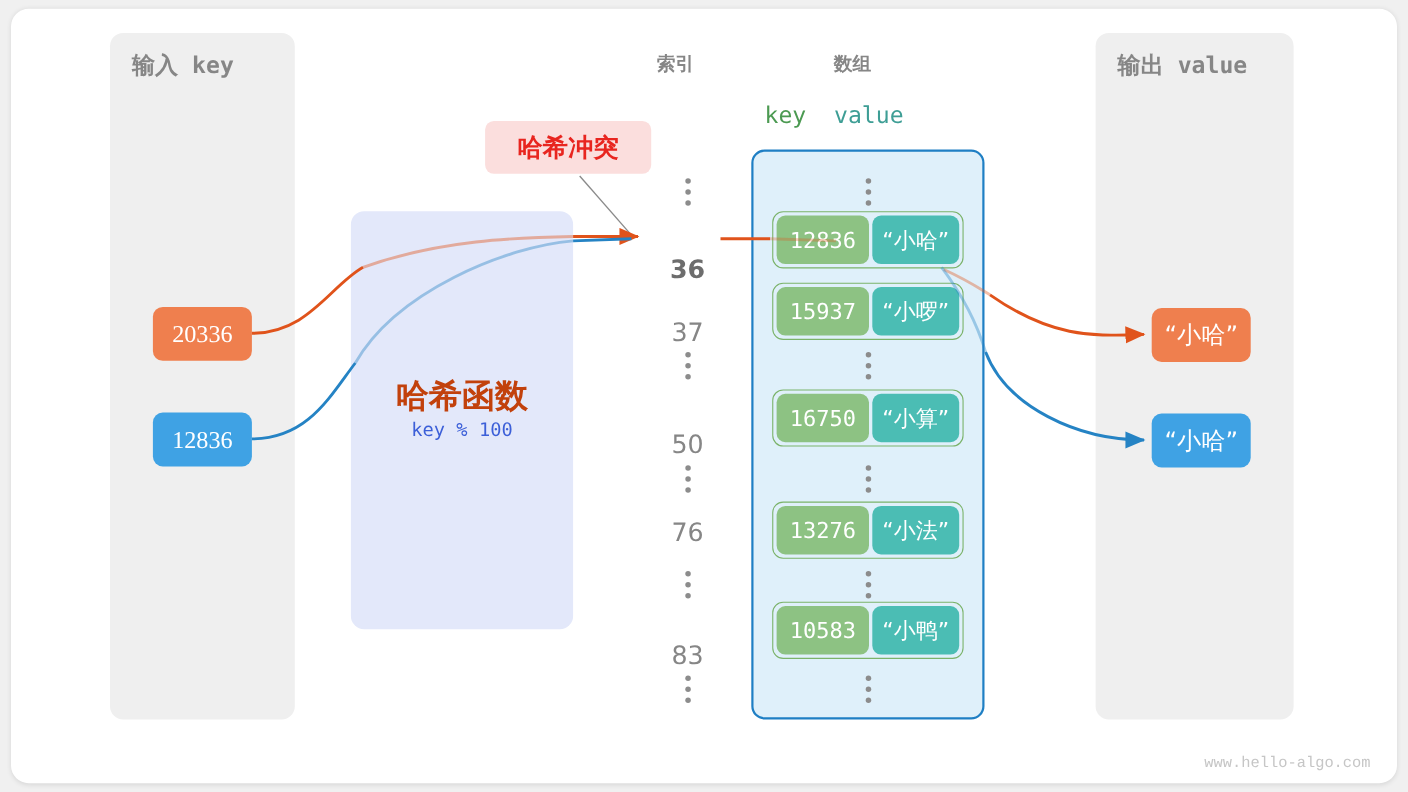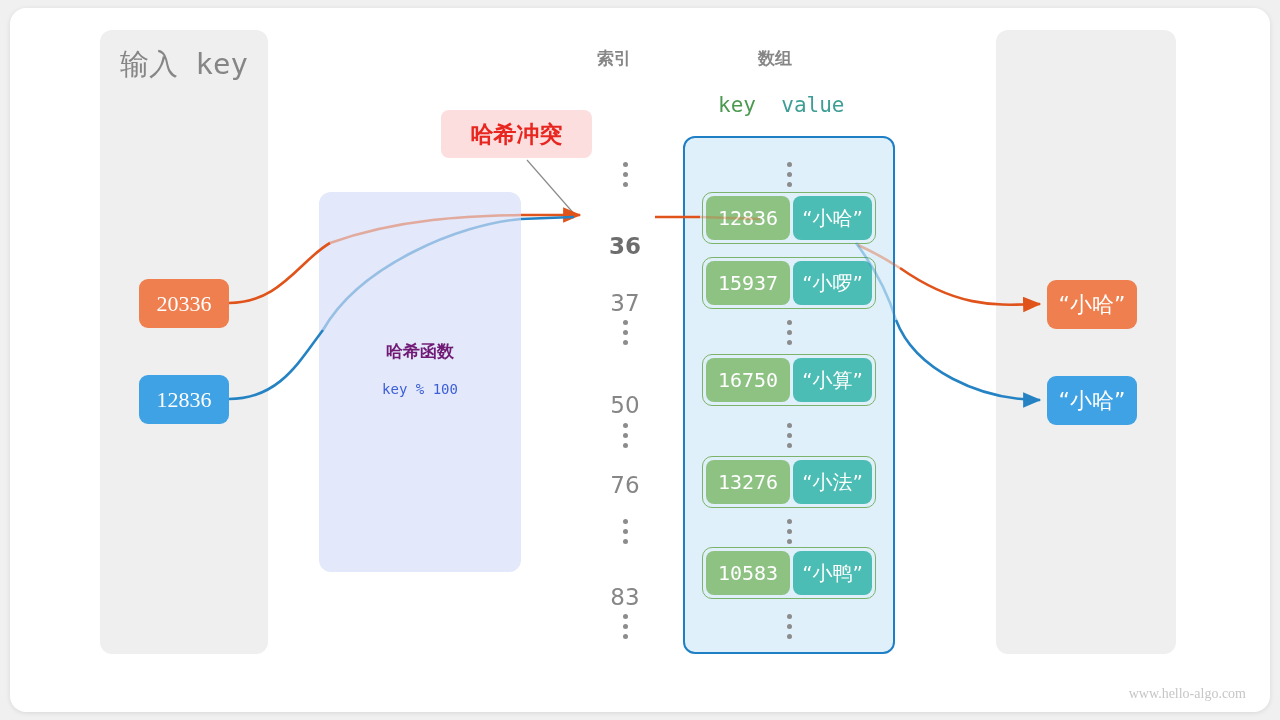--- a/index.html
+++ b/index.html
@@ -31,43 +31,43 @@
     position: absolute;
     background: #efefef;
     border-radius: 12px;
   }
   #input-panel  { left: 100px; top: 30px; width: 168px; height: 624px; }
   #output-panel { left: 996px; top: 30px; width: 180px; height: 624px; }
 
   .panel-title {
     position: absolute;
     font-family: "DejaVu Sans Mono", monospace;
-    font-weight: normal;
-    font-size: 29px;
+    font-weight: bold;
+    font-size: 21px;
     color: #868686;
     white-space: nowrap;
   }
   #input-title  { left: 120px; top: 45px; }
   #output-title { left: 1016px; top: 45px; }
 
   
   .col-head {
     position: absolute;
     font-family: "DejaVu Sans", sans-serif;
     font-weight: bold;
     font-size: 17px;
     color: #868686;
     white-space: nowrap;
   }
   #index-head { left: 597px; top: 47px; }
   #array-head { left: 758px; top: 47px; }
 
   #kv-head {
     position: absolute;
-    left: 718px;
+    left: 695px;
     top: 93px;
     font-family: "DejaVu Sans Mono", monospace;
     font-size: 21px;
     white-space: nowrap;
   }
   #kv-head .k { color: #4c9a52; }
   #kv-head .v { color: #3e9e95; }
 
   
   #collision-badge {
@@ -99,31 +99,31 @@
     border-radius: 12px;
   }
   #hash-title {
     position: absolute;
     left: 319px;
     top: 340px;
     width: 202px;
     text-align: center;
     font-family: "DejaVu Sans", sans-serif;
     font-weight: bold;
-    font-size: 17px;
-    color: #701a75;
+    font-size: 30px;
+    color: #c2410c;
   }
   #hash-expr {
     position: absolute;
     left: 319px;
     top: 381px;
     width: 202px;
     text-align: center;
     font-family: "DejaVu Sans Mono", monospace;
-    font-size: 14px;
+    font-size: 17px;
     color: #3c5fd8;
   }
 
   
   .chip {
     position: absolute;
     border-radius: 9px;
     display: flex;
     align-items: center;
     justify-content: center;
@@ -225,36 +225,37 @@
     width: 1280px;
     height: 720px;
     pointer-events: none;
   }
 
   
   #footer {
     position: absolute;
     right: 34px;
     bottom: 18px;
-    font-family: Liberation Serif, serif;
+    font-family: Liberation Mono, monospace;
     font-size: 14px;
     color: #c6c6c6;
     white-space: nowrap;
   }
 </style>
 </head>
 <body>
 
 <div id="page">
   <div class="card"></div>
 
   <div class="panel" id="input-panel"></div>
   <div class="panel-title" id="input-title">输入 key</div>
 
   <div class="panel" id="output-panel"></div>
+  <div class="panel-title" id="output-title">输出 value</div>
 
   <div class="col-head" id="index-head">索引</div>
   <div class="col-head" id="array-head">数组</div>
   <div id="kv-head">
     <span class="k">key</span>&nbsp;&nbsp;<span class="v">value</span>
   </div>
 
   <div id="collision-badge">哈希冲突</div>
 
   <div id="hash-box"></div>

